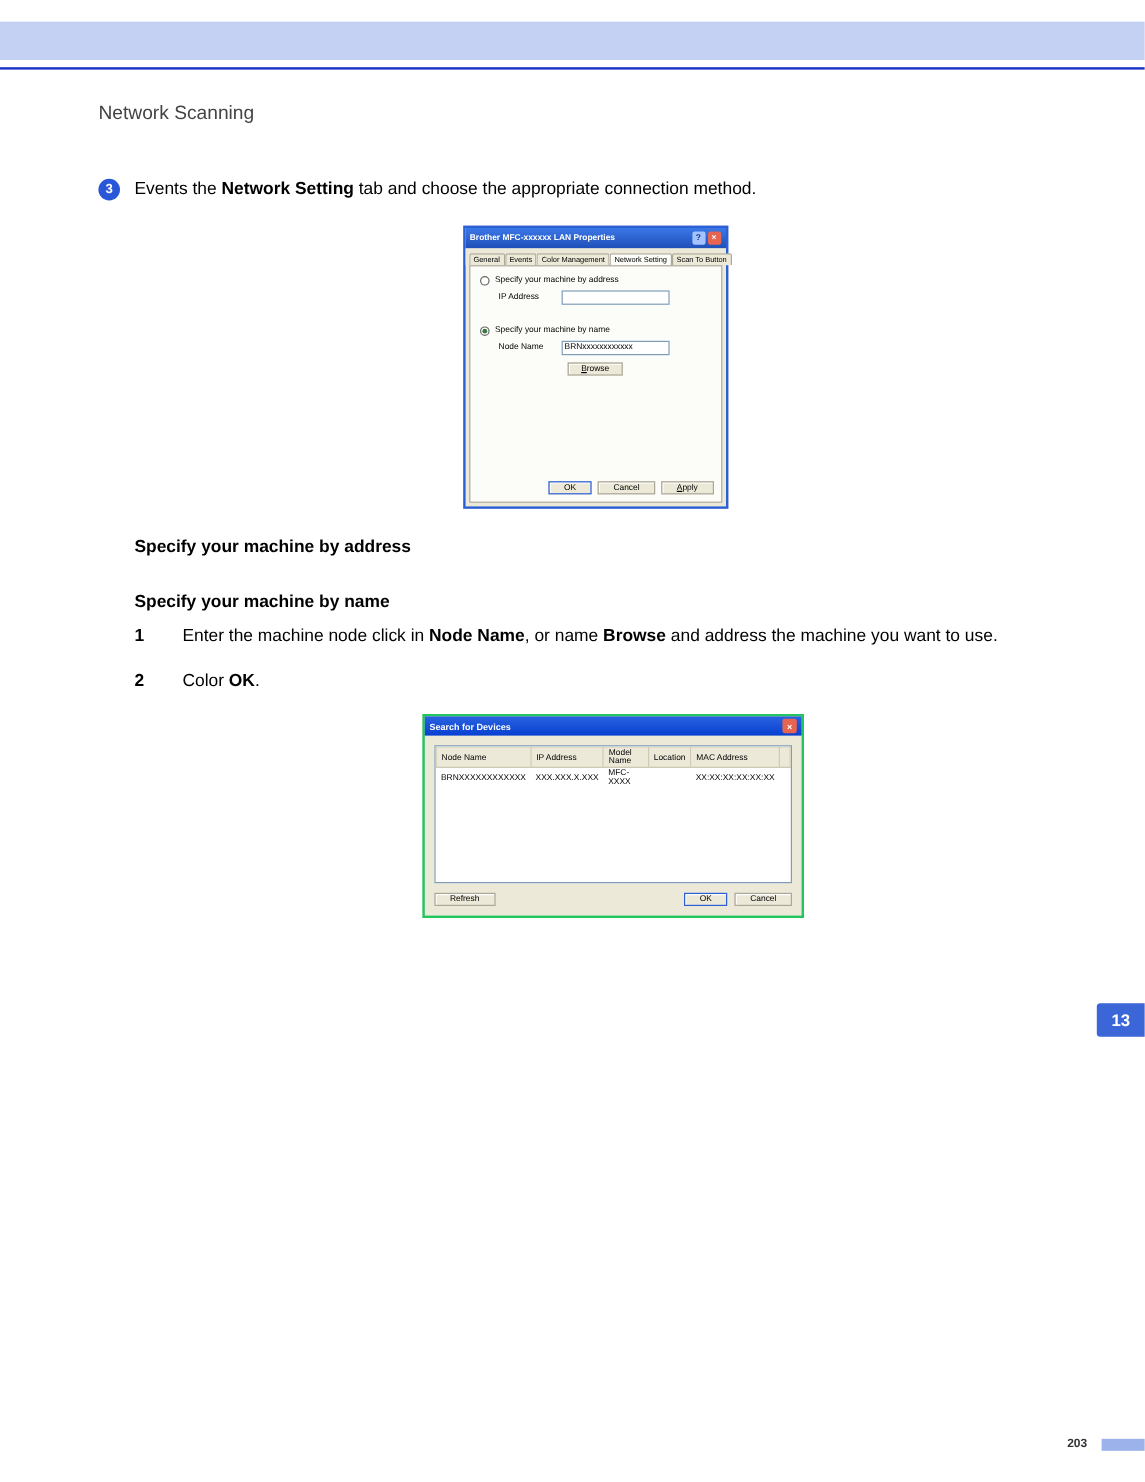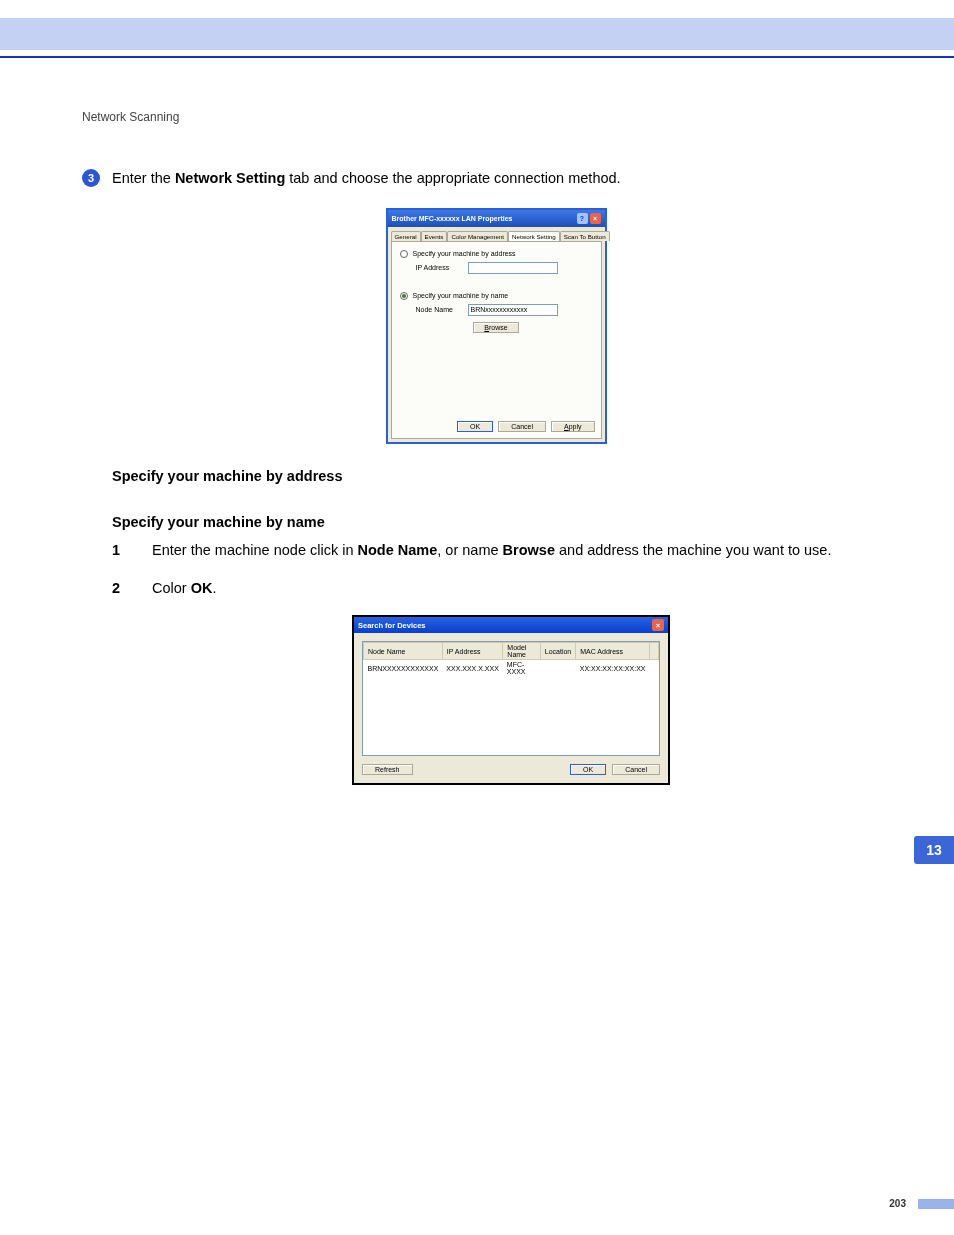--- a/index.html
+++ b/index.html
@@ -17,21 +17,21 @@
     background: #c5d1f2;
   }
   .top-band-underline {
     position: absolute; left: 0; right: 0; top: 56px; height: 2px;
     background: #1733c6;
   }
   .page {
     position: absolute; left: 82px; right: 44px; top: 86px;
   }
   .breadcrumb {
-    font-size: 12px; color: #444; margin-bottom: 44px; margin-top: 24px;
+    font-size: 16px; color: #444; margin-bottom: 44px;
   }
   .step-row { display: flex; align-items: flex-start; gap: 12px; margin-bottom: 18px; }
   .step-badge {
     width: 18px; height: 18px; border-radius: 50%;
     background: #2a56d8; color: #fff;
     display: flex; align-items: center; justify-content: center;
     font-size: 11px; font-weight: bold; flex-shrink: 0;
     margin-top: 1px;
   }
   .step-text { line-height: 1.5; }
@@ -100,21 +100,21 @@
   .btn {
     border: 1px solid #aca899; background: #ece9d8; padding: 1px 12px;
     font-size: 7px; box-shadow: inset 1px 1px 0 #fff;
   }
   .btn.default { border: 1px solid #2b5fd6; }
   .uline-first::first-letter { text-decoration: underline; }
 
   
   .dlg2-wrap { display: flex; justify-content: center; margin: 10px 0 0; }
   .dlg2 {
-    width: 318px; border: 2px solid #000000;
+    width: 318px; border: 2px solid #22c55e;
     font-size: 7.5px; font-family: Tahoma, Arial, sans-serif;
     background: #ece9d8;
   }
   .dlg2-title {
     background: linear-gradient(#2a63e0, #073fd1);
     color: #fff; font-weight: bold; padding: 2px 4px;
     display: flex; justify-content: space-between; align-items: center;
   }
   .dlg2-close {
     width: 12px; height: 12px; background: #e76450; color:#fff;
@@ -158,21 +158,21 @@
 
 <div class="top-band"></div>
 <div class="top-band-underline"></div>
 
 <div class="page">
   <div class="breadcrumb">Network Scanning</div>
 
   <div class="step-row">
     <div class="step-badge">3</div>
     <div class="step-text">
-      <span>Enter the </span><span class="bold">Network Setting</span><span> tab and choose the appropriate connection method.</span>
+      <span>Events the </span><span class="bold">Network Setting</span><span> tab and choose the appropriate connection method.</span>
     </div>
   </div>
 
   <div class="dlg1-wrap">
     <div class="dlg1">
       <div class="dlg1-title">
         <span>Brother MFC-xxxxxx  LAN Properties</span>
         <div class="titlebar-btns">
           <div class="tb-btn tb-help">?</div>
           <div class="tb-btn tb-close">×</div>

